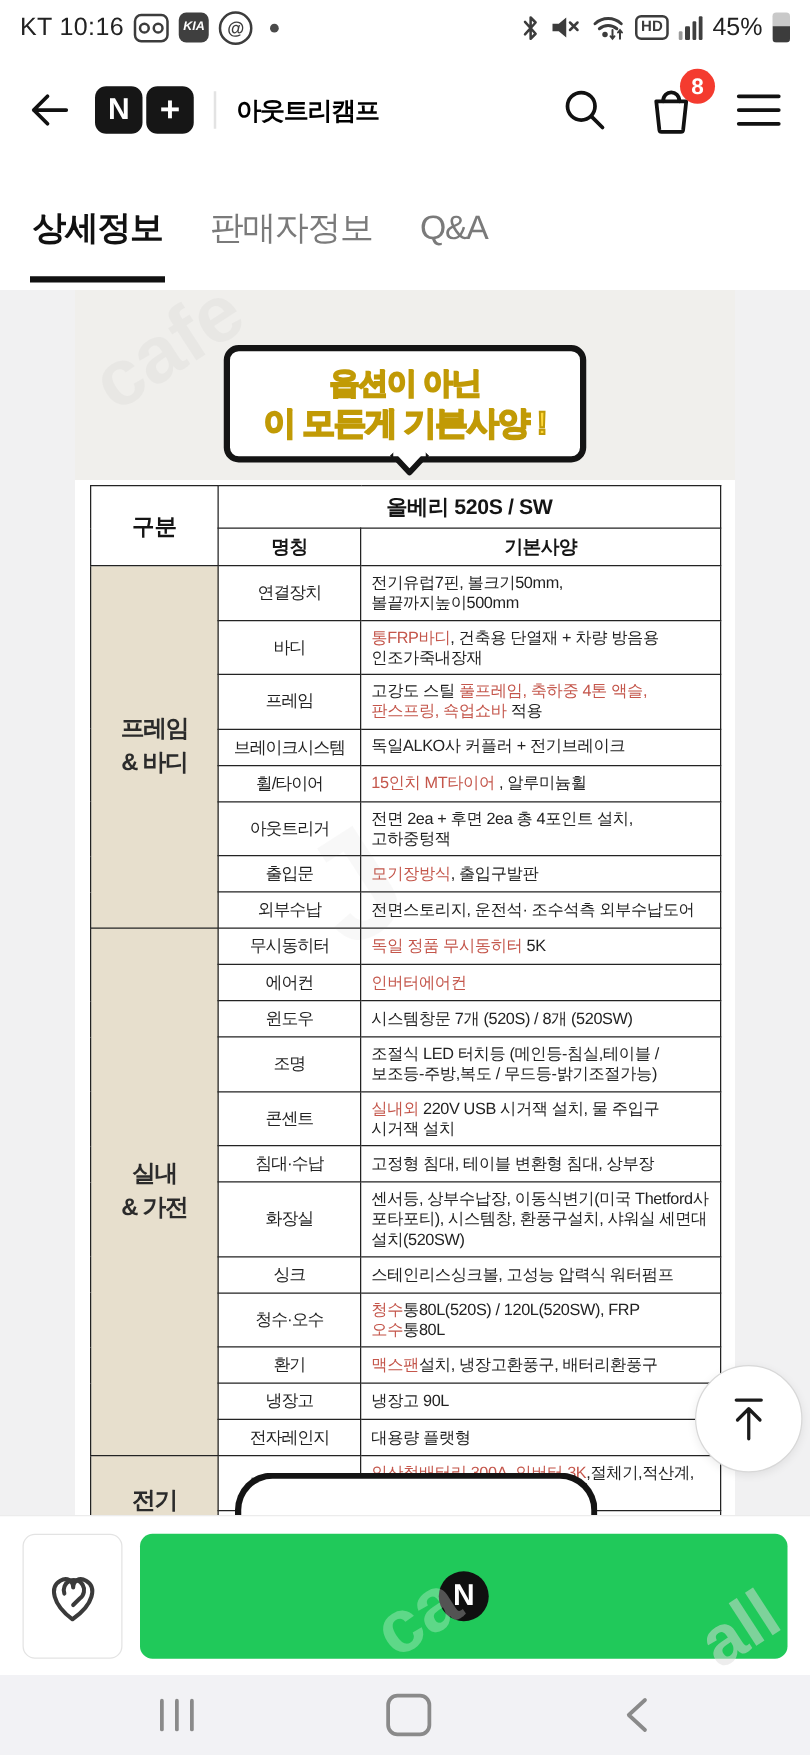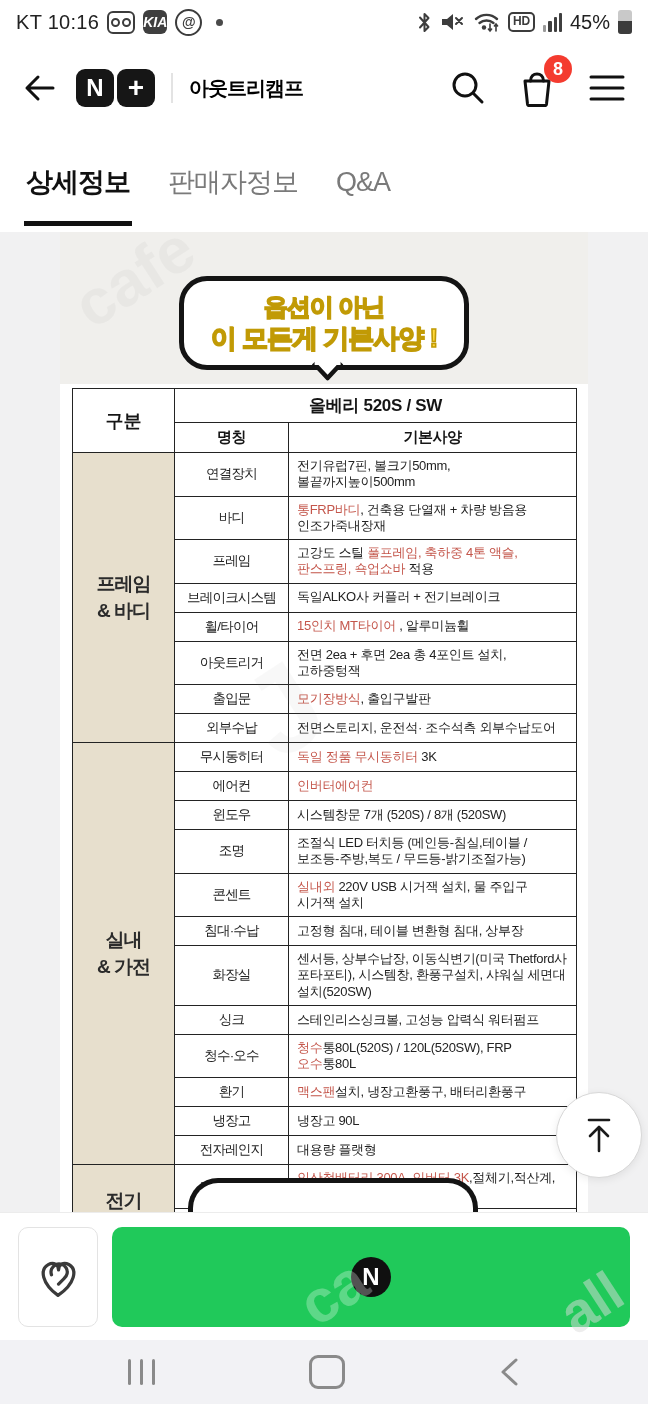--- a/index.html
+++ b/index.html
@@ -6,21 +6,21 @@
   .screen{position:relative;width:648px;height:1404px;background:#f1f1f2;overflow:hidden;
     font-family:"Liberation Sans","DejaVu Sans",sans-serif;color:#151515;}
   
   .status-bar{position:absolute;top:0;left:0;width:648px;height:44px;background:#fff;
     display:flex;align-items:center;justify-content:space-between;padding:0 16px;box-sizing:border-box;}
   .sb-left,.sb-right{display:flex;align-items:center;gap:8px;}
   .sb-time{font-size:20px;color:#222;letter-spacing:.3px;}
   .sb-ic{display:inline-flex;align-items:center;justify-content:center;}
   .ic-recorder{width:24px;height:19px;border:2.2px solid #3c3c3c;border-radius:6px;display:flex;align-items:center;justify-content:center;gap:2px;}
   .ic-recorder i{width:5px;height:5px;border:2px solid #3c3c3c;border-radius:50%;}
-  .ic-kia{width:24px;height:24px;background:#3f3f3f;border-radius:6px;color:#fff;display:flex;flex-direction:column;align-items:center;justify-content:center;font-size:14px;font-weight:bold;font-style:italic;line-height:1;}
+  .ic-kia{width:24px;height:24px;background:#3f3f3f;border-radius:6px;color:#fff;display:flex;flex-direction:column;align-items:center;justify-content:center;font-size:10px;font-weight:bold;font-style:italic;line-height:1;}
   .ic-at{width:23px;height:23px;border:2.2px solid #3c3c3c;border-radius:50%;display:flex;align-items:center;justify-content:center;font-size:14px;font-weight:bold;color:#3c3c3c;}
   .ic-dot{width:7px;height:7px;background:#4a4a4a;border-radius:50%;margin-left:6px;}
   .ic-hd{border:2px solid #3c3c3c;border-radius:5px;font-size:12px;font-weight:bold;color:#3c3c3c;padding:1px 3px;line-height:1.1;}
   .sig{display:flex;align-items:flex-end;gap:2px;height:20px;}
   .sig i{width:3.2px;background:#3f3f3f;border-radius:1px;}
   .sig i:nth-child(1){height:7px;background:#9a9a9a;}
   .sig i:nth-child(2){height:11px;}
   .sig i:nth-child(3){height:15px;}
   .sig i:nth-child(4){height:19px;}
   .sb-pct{font-size:20px;color:#222;}
@@ -42,21 +42,21 @@
   
   .tab-bar{position:absolute;top:132px;left:0;width:648px;height:100px;background:#fff;
     display:flex;align-items:center;gap:38px;padding:0 26px;box-sizing:border-box;}
   .tab{position:relative;font-size:27px;color:#7a7a7a;letter-spacing:-1px;height:100%;display:flex;align-items:center;}
   .tab.active{color:#111;font-weight:bold;}
   .tab.active:after{content:"";position:absolute;left:-2px;right:-2px;bottom:6px;height:5px;background:#111;}
   
   .content-card{position:absolute;top:232px;left:60px;width:528px;height:980px;background:#fff;}
   .banner-band{position:absolute;top:0;left:0;width:528px;height:152px;background:#f0efec;}
   .bubble{position:absolute;top:44px;left:119px;width:280px;height:84px;background:#fff;border:5px solid #141414;
-    border-radius:28px;display:flex;flex-direction:column;align-items:center;justify-content:center;line-height:1.25;}
+    border-radius:12px;display:flex;flex-direction:column;align-items:center;justify-content:center;line-height:1.25;}
   .bubble .yl{font-weight:bold;color:#ffd83b;-webkit-text-stroke:1.6px #c19a05;letter-spacing:-1px;}
   .bubble .l1{font-size:24px;}
   .bubble .l2{font-size:26px;}
   .bubble-tail{position:absolute;left:50%;bottom:-16px;transform:translateX(-40%);}
   
   .spec-table{position:absolute;top:156px;left:12px;width:504px;border-collapse:collapse;table-layout:fixed;}
   .spec-table col.c1{width:102px;} .spec-table col.c2{width:114px;} .spec-table col.c3{width:288px;}
   .spec-table th,.spec-table td{border:1.6px solid #232323;background:#fff;}
   .spec-table th{padding:5px 2px;}
   .th-model{font-size:17px;font-weight:bold;letter-spacing:-.3px;}
@@ -243,21 +243,21 @@
             <td class="nm">출입문</td>
             <td class="val"><span class="red">모기장방식</span><span>, 출입구발판</span></td>
           </tr>
           <tr>
             <td class="nm">외부수납</td>
             <td class="val"><span>전면스토리지, 운전석· 조수석측 외부수납도어</span></td>
           </tr>
           <tr>
             <td class="cat" rowspan="12">실내<br>&amp; 가전</td>
             <td class="nm">무시동히터</td>
-            <td class="val"><span class="red">독일 정품 무시동히터</span><span> 3K</span></td>
+            <td class="val"><span class="red">독일 정품 무시동히터</span><span> 5K</span></td>
           </tr>
           <tr>
             <td class="nm">에어컨</td>
             <td class="val"><span class="red">인버터에어컨</span></td>
           </tr>
           <tr>
             <td class="nm">윈도우</td>
             <td class="val"><span>시스템창문 7개 (520S)  / 8개 (520SW)</span></td>
           </tr>
           <tr>

